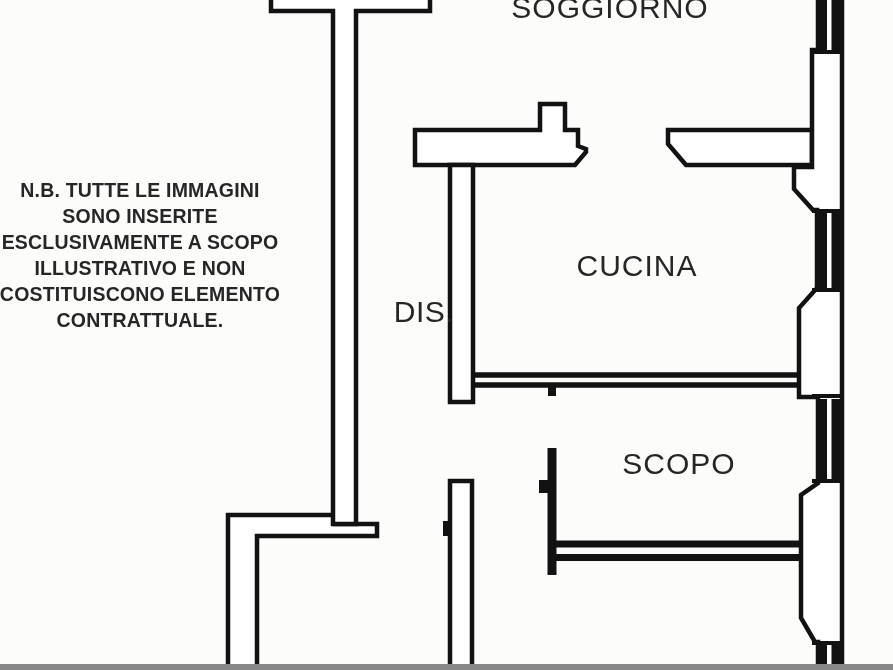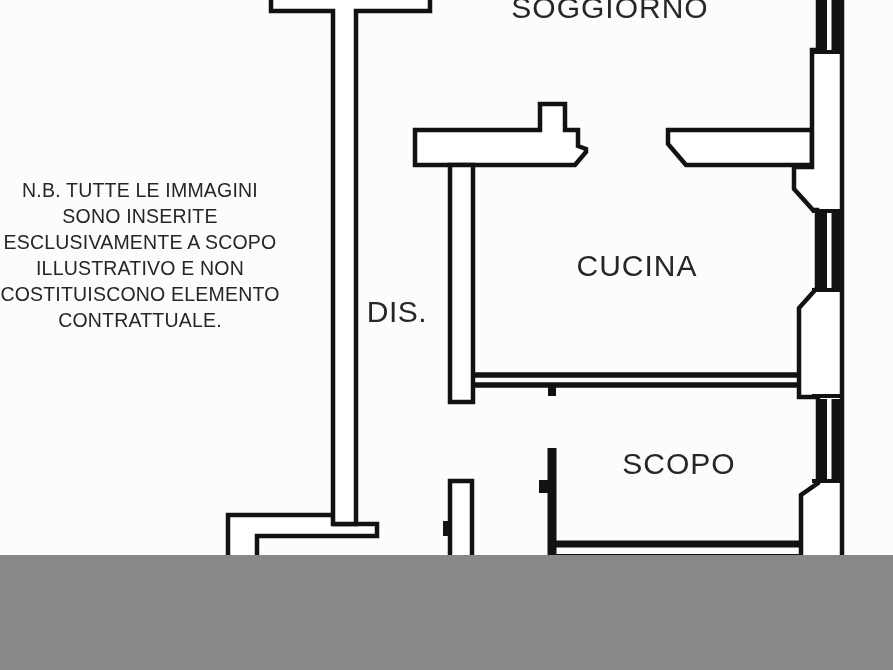--- a/index.html
+++ b/index.html
@@ -3,21 +3,21 @@
 <meta charset="utf-8">
 <style>
   :root{
     --wall:#121212;
     --background:#fcfcfa;
     --text:#262626;
   }
   html,body{margin:0;padding:0;background:#888;}
   .stage{
     position:relative;
-    width:893px;height:555px;
+    width:893px;height:664px;
     background:var(--background);
     overflow:hidden;
     font-family:"Liberation Sans", sans-serif;
   }
   svg.plan{position:absolute;left:0;top:0;width:893px;height:670px;display:block;}
   .wall-outline{fill:#ffffff;stroke:var(--wall);stroke-width:4.5;stroke-linejoin:miter;}
   .wall-solid{fill:var(--wall);stroke:none;}
   .partition{fill:none;stroke:var(--wall);}
   .sill{fill:none;stroke:var(--wall);stroke-width:4;}
   .label{
@@ -89,22 +89,22 @@
       <rect class="wall-solid" x="831.5" y="645" width="8.5" height="27"></rect>
     </g>
   </svg>
 
   <div class="label" style="left:610px;top:-7px;">SOGGIORNO</div>
 
   <div class="label" style="left:637px;top:251px;text-align:right;">CUCINA</div>
 
   <div class="label" style="left:679px;top:449px;">SCOPO</div>
 
-  <div class="label" style="left:397px;top:297px;letter-spacing:0.5px;">DIS.</div>
+  <div class="label" style="left:424px;top:297px;letter-spacing:0.5px;">DIS.</div>
 
-  <div class="disclaimer" style="left:140px;top:177px;">N.B. TUTTE LE IMMAGINI
+  <div class="disclaimer" style="left:140px;top:177px;font-weight:bold;">N.B. TUTTE LE IMMAGINI
 SONO INSERITE
 ESCLUSIVAMENTE A SCOPO
 ILLUSTRATIVO E NON
 COSTITUISCONO ELEMENTO
 CONTRATTUALE.</div>
 
 </div>
 
 </body></html>

